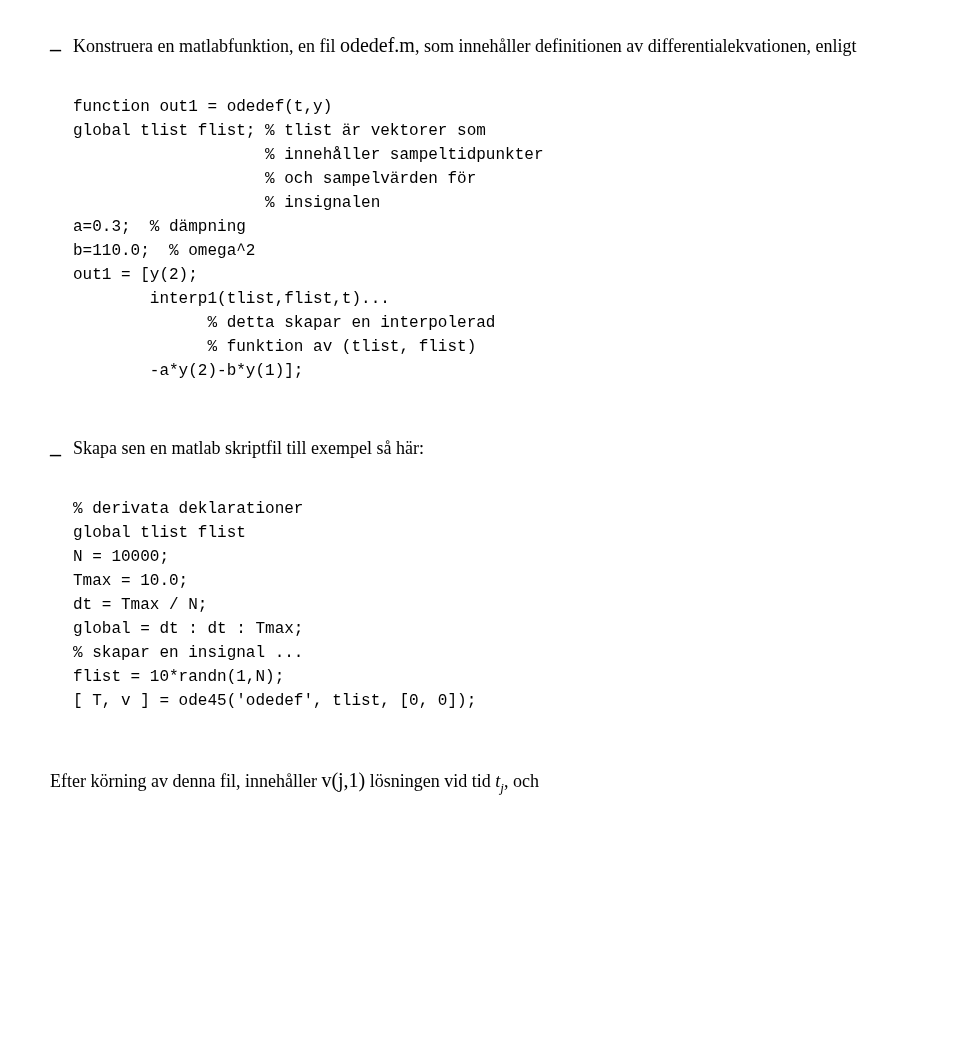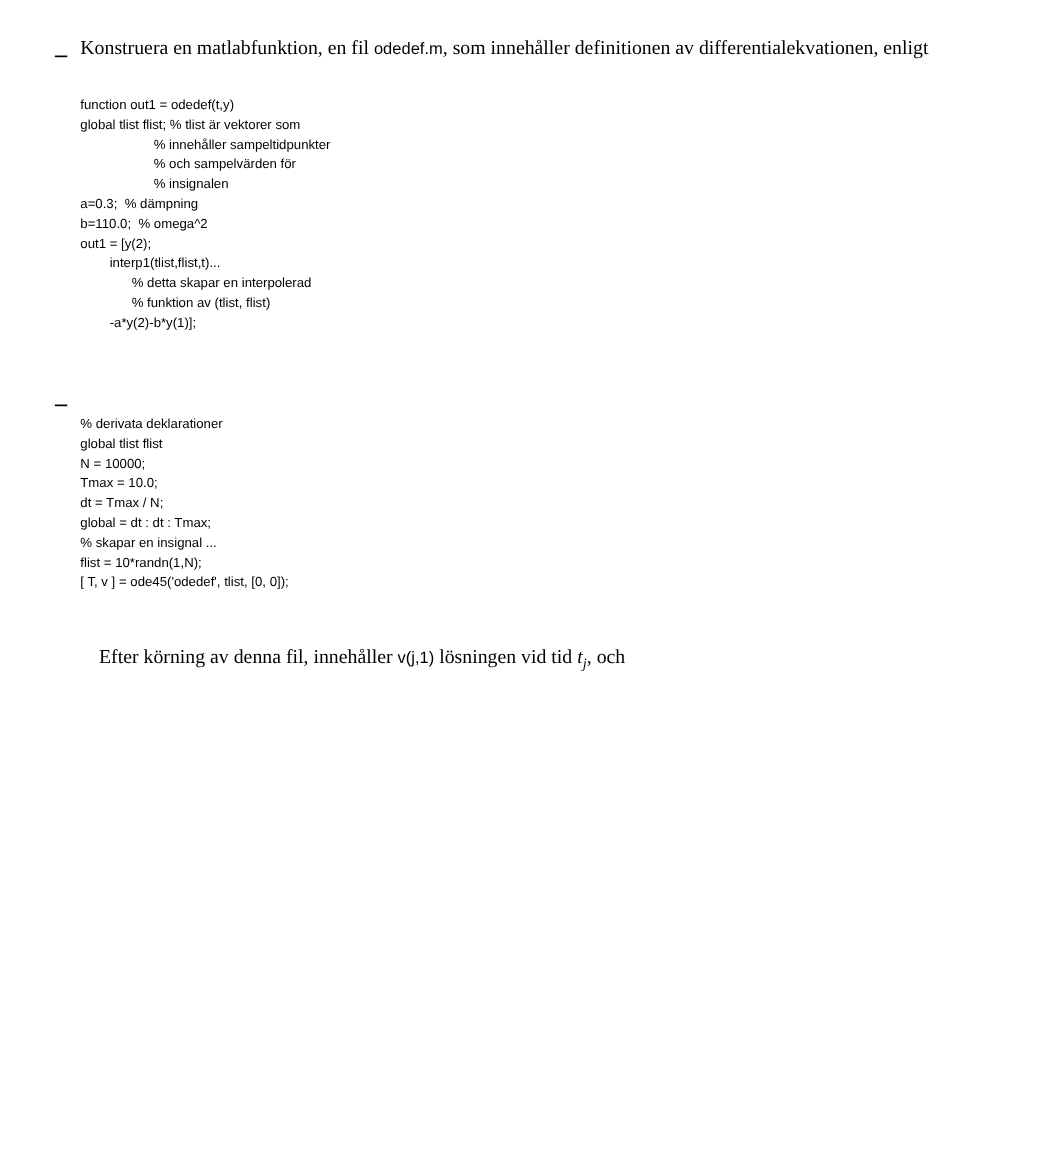--- a/index.html
+++ b/index.html
@@ -41,30 +41,30 @@
       flex: 1;
     }
 
     .prose {
       font-family: 'Times New Roman', Times, serif;
       font-size: 18px;
       line-height: 1.55;
     }
 
     .code-block {
-      font-family: Liberation Sans, sans-serif;
-      font-size: 12px;
+      font-family: Liberation Mono, monospace;
+      font-size: 16px;
       line-height: 1.5;
       margin: 10px 0;
       white-space: pre;
     }
 
     .code-inline {
-      font-family: Liberation Sans, sans-serif;
-      font-size: 15px;
+      font-family: Liberation Serif, serif;
+      font-size: 20px;
     }
 
     .math-italic {
       font-style: italic;
     }
 
     .sub {
       font-size: 13px;
       vertical-align: sub;
     }
@@ -98,32 +98,35 @@
 <span>              % detta skapar en interpolerad</span>
 <span>              % funktion av (tlist, flist)</span>
 <span>        -a*y(2)-b*y(1)];</span>
       </div>
     </div>
   </div>
 
   <div class="bullet-section">
     <div class="bullet">–</div>
     <div class="section-text">
+      <p class="prose">
+        Skapa sen en matlab skriptfil till exempel så här:
+      </p>
 
       <div class="code-block">
 <span>% derivata deklarationer</span>
 <span>global tlist flist</span>
 <span>N = 10000;</span>
 <span>Tmax = 10.0;</span>
 <span>dt = Tmax / N;</span>
 <span>global = dt : dt : Tmax;</span>
 <span>% skapar en insignal ...</span>
 <span>flist = 10*randn(1,N);</span>
 <span>[ T, v ] = ode45('odedef', tlist, [0, 0]);</span>
       </div>
     </div>
   </div>
 
-  <p class="prose" style="margin-top: 16px; margin-left: 40px;">
+  <p class="prose" style="margin-top: 16px;">
     Efter körning av denna fil, innehåller <span class="code-inline">v(j,1)</span> lösningen vid tid <span class="math-italic">t</span><span class="sub math-italic">j</span>, och
   </p>
 
 </div>
 
 </body></html>

